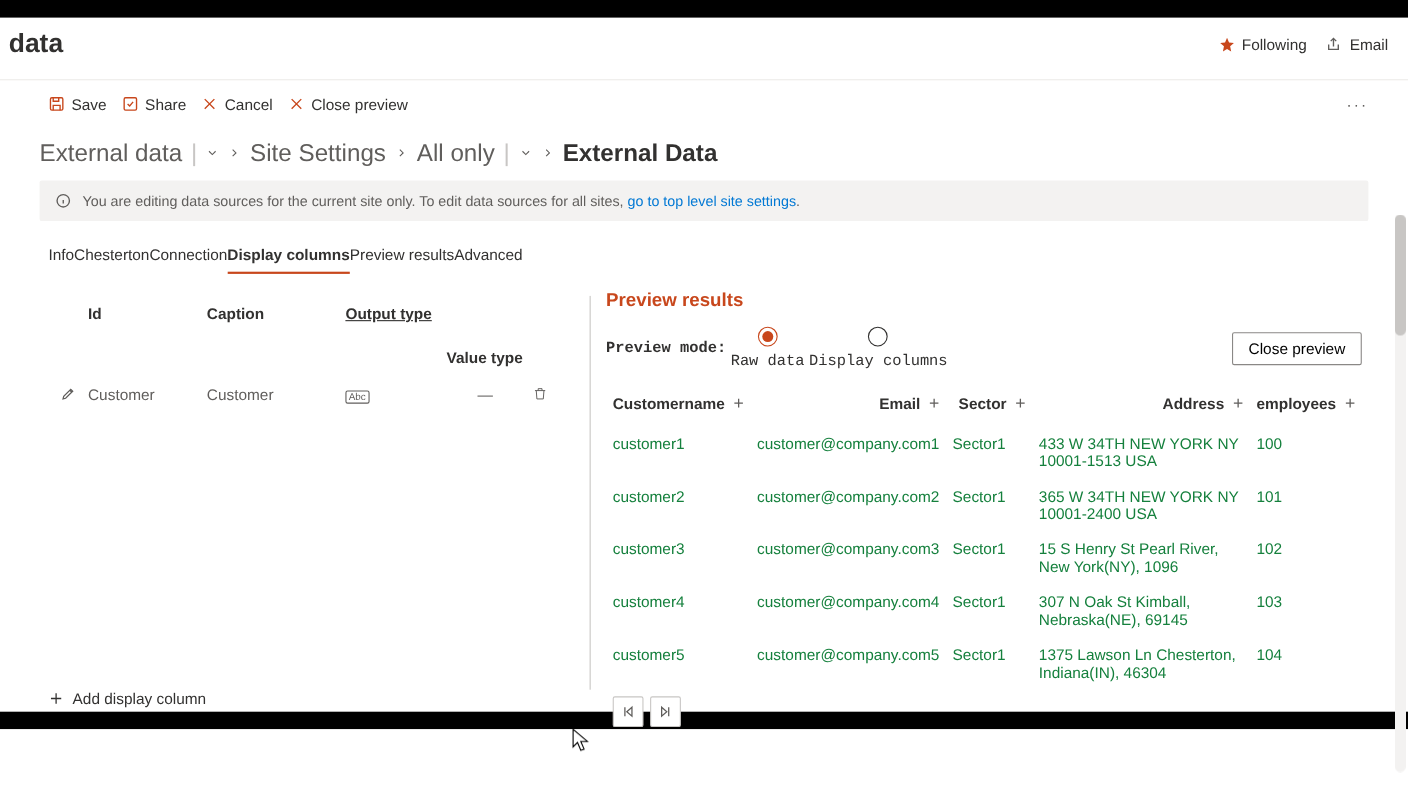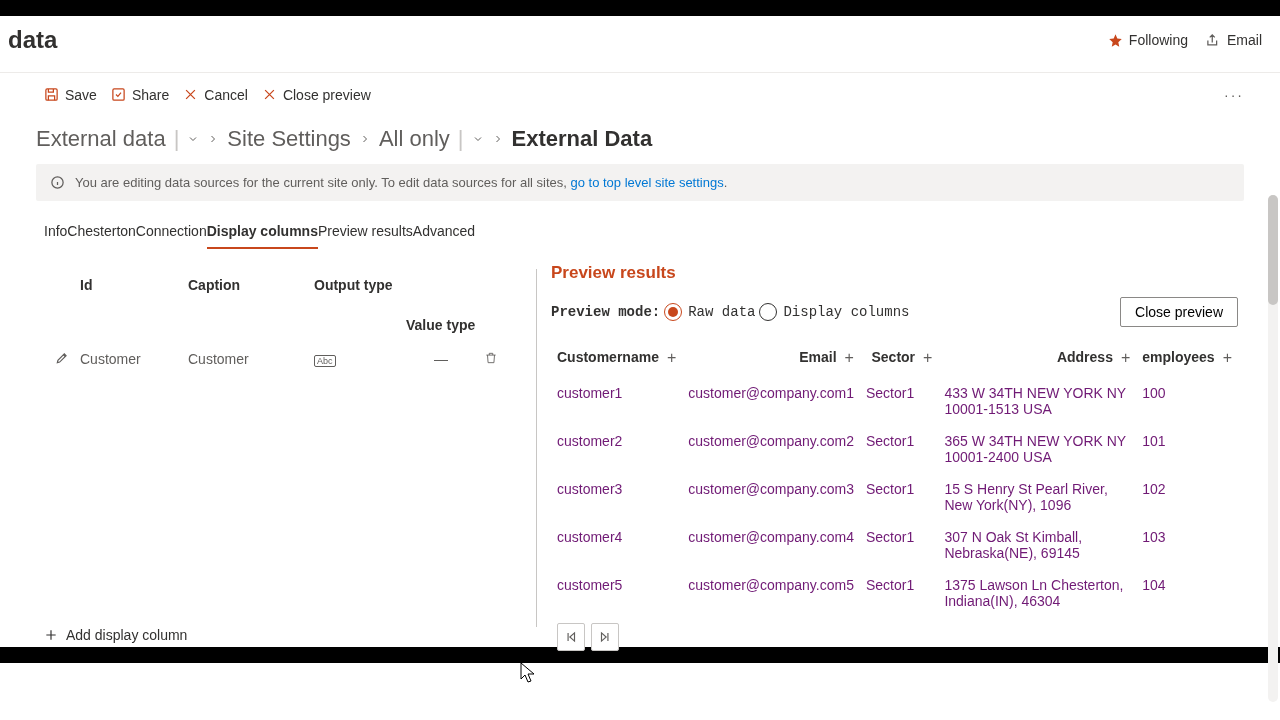--- a/index.html
+++ b/index.html
@@ -32,50 +32,50 @@
 .tab { padding: 8px 0 10px 0; cursor: pointer; color: #323130; position: relative; font-size: 14px; }
 .tab.active { font-weight: 600; }
 .tab.active::after { content: ""; position: absolute; left: 0; right: 0; bottom: 0; height: 2px; background: #c8471c; }
 
 .main-split { display: flex; padding: 0 14px 0 36px; height: 398px; }
 
 .left-panel { width: 500px; position: relative; padding-top: 18px; }
 .col-headers { display: flex; padding: 10px 0 10px 44px; font-weight: 600; font-size: 14px; }
 .col-id { width: 108px; }
 .col-caption { width: 126px; }
-.col-output { width: 92px; }
+.col-output { width: 92px; text-decoration: underline; }
 .col-value { width: 70px; margin-top: 40px; }
 .row { display: flex; align-items: flex-start; padding: 8px 0 8px 8px; color: #605e5c; }
 .row-edit { width: 36px; display: flex; justify-content: center; cursor: pointer; }
 .row-id { width: 108px; }
 .row-caption { width: 126px; }
 .row-output { width: 92px; }
 .row-value { width: 70px; text-align: center; color: #605e5c; }
 .row-del { width: 30px; display: flex; justify-content: center; cursor: pointer; }
 .abc-badge { display: inline-block; border: 1px solid #605e5c; font-size: 9px; padding: 0 2px; border-radius: 2px; }
 
 .add-column { position: absolute; bottom: 4px; left: 8px; display: flex; align-items: center; gap: 8px; cursor: pointer; color: #323130; }
 
 .divider { width: 1px; background: #c8c6c4; margin: 20px 0 20px 0; }
 
 .right-panel { flex: 1; padding: 14px 28px 4px 14px; display: flex; flex-direction: column; position: relative; }
 .preview-title { color: #c8471c; font-size: 17px; font-weight: 600; margin-bottom: 14px; }
 .preview-controls { display: flex; align-items: center; justify-content: space-between; margin-bottom: 12px; }
 .preview-mode { display: flex; align-items: center; gap: 4px; font-family: Liberation Mono, monospace; }
 .preview-mode-label { font-weight: 600; }
-.radio-opt { display: flex; align-items: center; gap: 6px; cursor: pointer; }
+.radio-opt { display: flex; align-items: center; gap: 6px; cursor: pointer; flex-direction: column; }
 .radio { width: 18px; height: 18px; border: 1px solid #323130; border-radius: 50%; display: flex; align-items: center; justify-content: center; }
 .radio.checked::after { content: ""; width: 10px; height: 10px; background: #c8471c; border-radius: 50%; }
 .radio.checked { border-color: #c8471c; }
 .close-prev-btn { border: 1px solid #8a8886; background: #fff; padding: 6px 14px; cursor: pointer; font-size: 14px; border-radius: 2px; }
 
 .results-table { width: 100%; border-collapse: collapse; }
 .results-table th { text-align: right; font-weight: 600; padding: 10px 6px; font-size: 14px; white-space: nowrap; }
 .results-table th .plus { display: inline-block; margin-left: 8px; color: #605e5c; cursor: pointer; font-size: 16px; font-weight: 400; vertical-align: middle; }
-.results-table td { padding: 8px 6px; vertical-align: top; font-size: 14px; color: #701a75; }
+.results-table td { padding: 8px 6px; vertical-align: top; font-size: 14px; color: #15803d; }
 .th-cust { width: 128px; }
 .th-email { width: 160px; }
 .th-sector { width: 80px; }
 .th-addr { width: 224px; }
 .th-emp { width: 86px; }
 
 .pager { display: flex; gap: 6px; padding: 6px 0 0 6px; }
 .pager-btn { width: 28px; height: 28px; border: 1px solid #c8c6c4; background: #fff; display: flex; align-items: center; justify-content: center; cursor: pointer; color: #605e5c; border-radius: 2px; }
 .pager-btn svg { width: 14px; height: 14px; }
 

